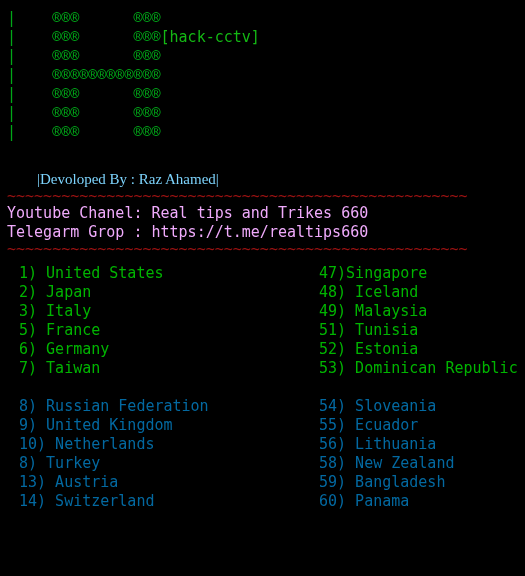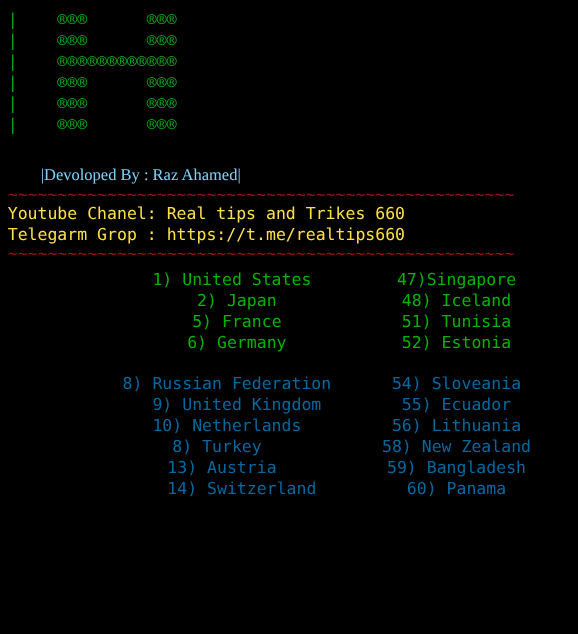--- a/index.html
+++ b/index.html
@@ -63,30 +63,29 @@
   .sep {
     color: #9c1212;
     white-space: pre;
     height: 15px;
     line-height: 15px;
     font-size: 15px;
     overflow: hidden;
     letter-spacing: 0px;
   }
   .info-line {
-    color: #fde047;
+    color: #f0abfc;
     white-space: pre;
     height: 19px;
     line-height: 19px;
   }
   
   #list {
-    padding-left: 5px;
+    padding-left: 19px;
     padding-top: 7px;
-    text-align: center;
   }
   .list-row {
     white-space: pre;
     height: 19px;
     line-height: 19px;
     position: relative;
   }
   .col-left {
     display: inline-block;
     width: 300px;
@@ -101,20 +100,21 @@
   .blank-row { height: 19px; }
   .spacer-28 { height: 28px; }
 </style>
 </head>
 <body>
 
 <div id="terminal">
 
   <div id="banner">
     <div class="row"><span class="banner-line">|    ®®®      ®®®</span></div>
+    <div class="row"><span class="banner-line">|    ®®®      ®®®</span><span class="title-tag">[hack-cctv]</span></div>
     <div class="row"><span class="banner-line">|    ®®®      ®®®</span></div>
     <div class="row"><span class="banner-line">|    ®®®®®®®®®®®®</span></div>
     <div class="row"><span class="banner-line">|    ®®®      ®®®</span></div>
     <div class="row"><span class="banner-line">|    ®®®      ®®®</span></div>
     <div class="row"><span class="banner-line">|    ®®®      ®®®</span></div>
   </div>
 
   <div class="spacer-28"></div>
 
   <div id="credits">
@@ -122,22 +122,24 @@
     <div class="sep">~~~~~~~~~~~~~~~~~~~~~~~~~~~~~~~~~~~~~~~~~~~~~~~~~~~</div>
     <div class="info-line">Youtube Chanel: Real tips and Trikes 660</div>
     <div class="info-line">Telegarm Grop : https://t.me/realtips660</div>
     <div class="sep">~~~~~~~~~~~~~~~~~~~~~~~~~~~~~~~~~~~~~~~~~~~~~~~~~~~</div>
   </div>
 
   <div id="list">
 
     <div class="list-row"><span class="col-left green">1) United States</span><span class="col-right green">47)Singapore</span></div>
     <div class="list-row"><span class="col-left green">2) Japan</span><span class="col-right green">48) Iceland</span></div>
+    <div class="list-row"><span class="col-left green">3) Italy</span><span class="col-right green">49) Malaysia</span></div>
     <div class="list-row"><span class="col-left green">5) France</span><span class="col-right green">51) Tunisia</span></div>
     <div class="list-row"><span class="col-left green">6) Germany</span><span class="col-right green">52) Estonia</span></div>
+    <div class="list-row"><span class="col-left green">7) Taiwan</span><span class="col-right green">53) Dominican Republic</span></div>
 
     <div class="blank-row"></div>
 
     <div class="list-row"><span class="col-left cyan">8) Russian Federation</span><span class="col-right cyan">54) Sloveania</span></div>
     <div class="list-row"><span class="col-left cyan">9) United Kingdom</span><span class="col-right cyan">55) Ecuador</span></div>
     <div class="list-row"><span class="col-left cyan">10) Netherlands</span><span class="col-right cyan">56) Lithuania</span></div>
     <div class="list-row"><span class="col-left cyan">8) Turkey</span><span class="col-right cyan">58) New Zealand</span></div>
     <div class="list-row"><span class="col-left cyan">13) Austria</span><span class="col-right cyan">59) Bangladesh</span></div>
     <div class="list-row"><span class="col-left cyan">14) Switzerland</span><span class="col-right cyan">60) Panama</span></div>
 

